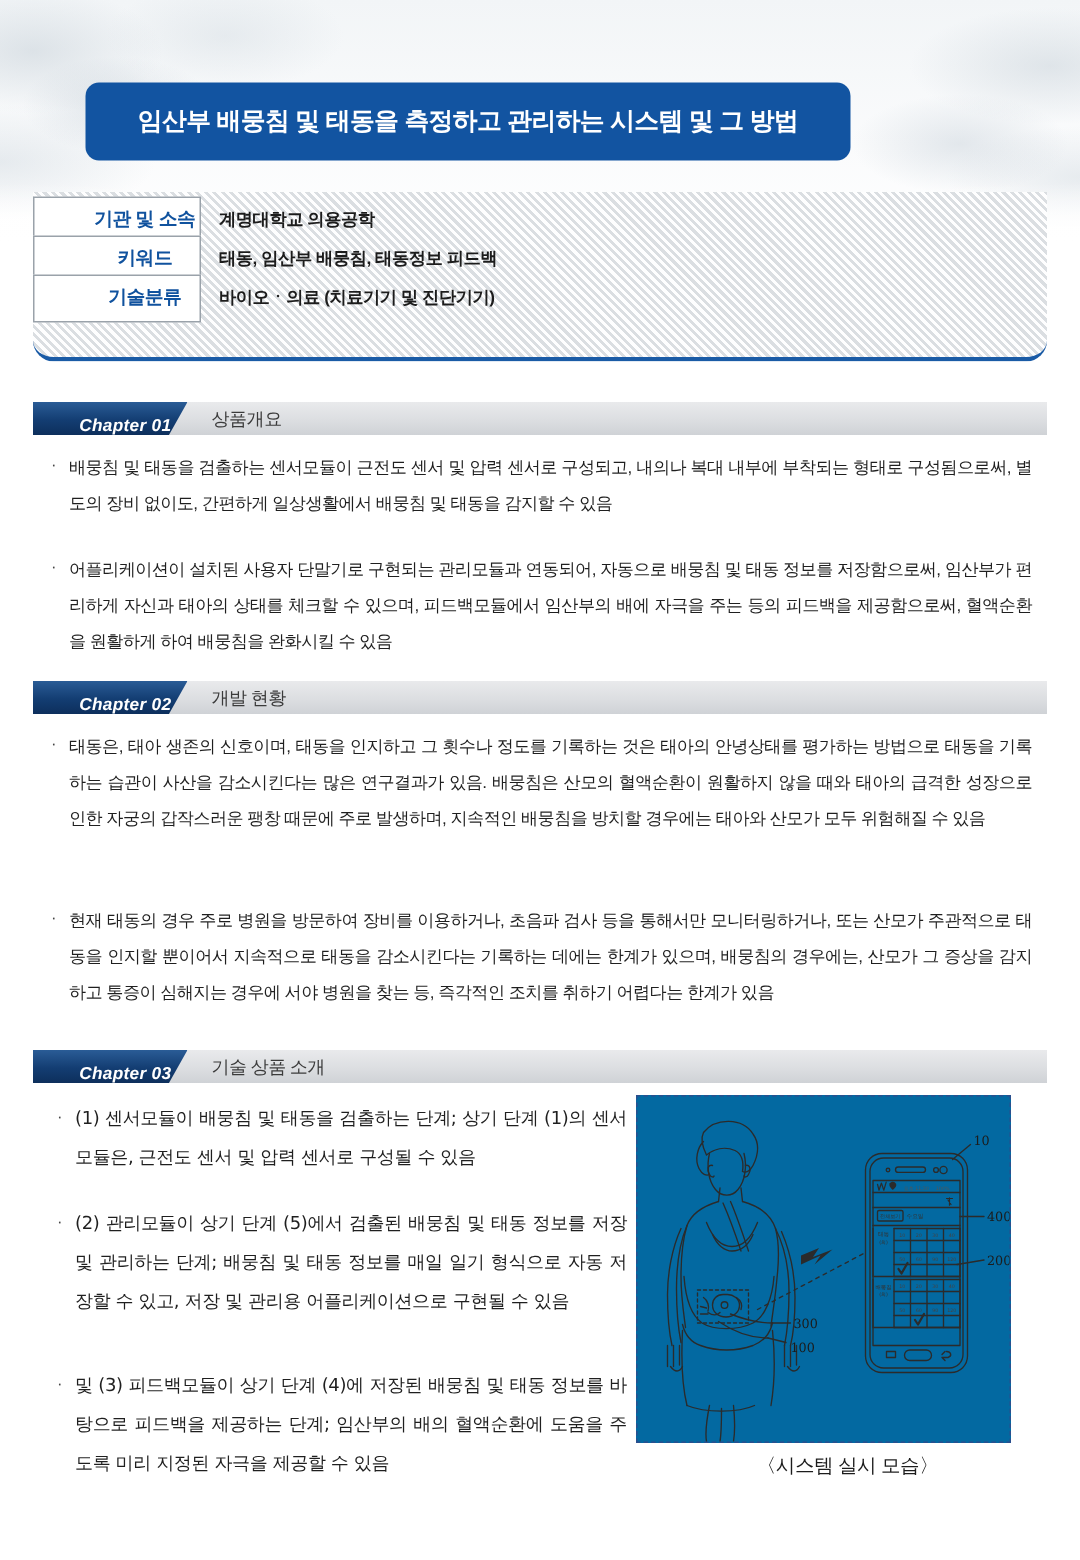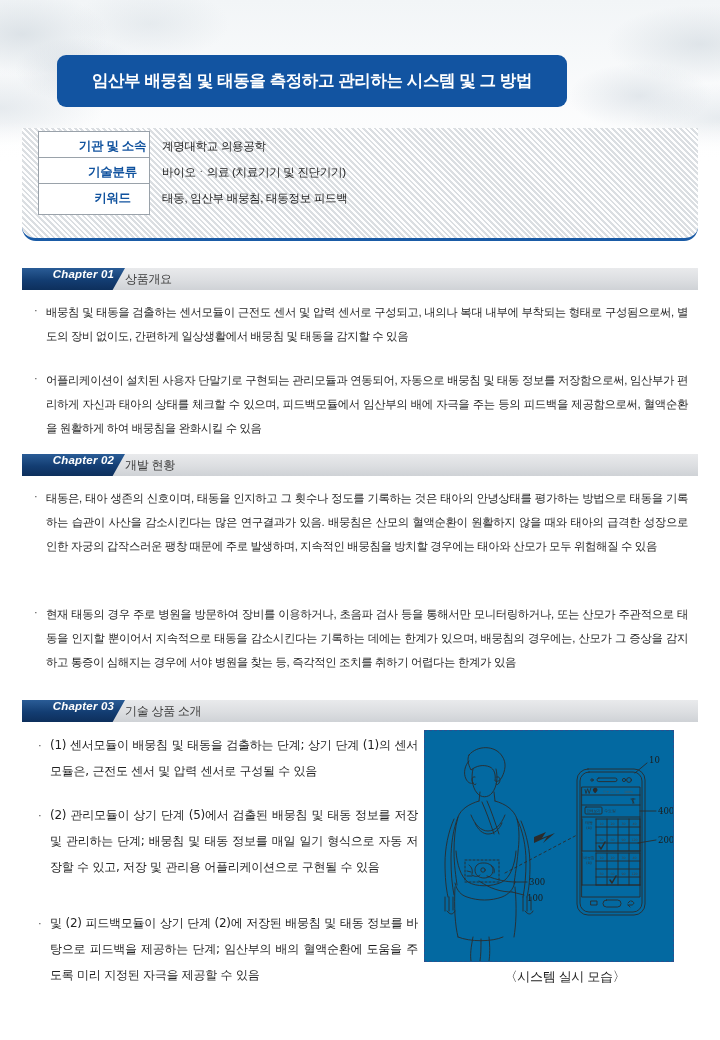--- a/index.html
+++ b/index.html
@@ -72,74 +72,76 @@
     padding: 6px 0 0 0;
   }
   .info-row {
     display: flex;
     align-items: center;
     height: 25px;
     margin-bottom: 1px;
   }
   .info-label {
     width: 112px;
-    margin-left: 16px;
+    margin-left: 0;
     height: 32px;
     background: #ffffff;
     border: 1px solid #9aa2aa;
     color: #10529e;
     font-size: 12.5px;
     font-weight: bold;
     letter-spacing: -0.3px;
     display: flex;
     align-items: center;
     justify-content: center;
     padding-left: 37px;
   }
   .info-value {
     margin-left: 12px;
     font-size: 11.5px;
-    font-weight: normal;
+    font-weight: bold;
     color: #1c1c1c;
     letter-spacing: -0.3px;
   }
 
   
   .chapter {
     position: absolute;
     left: 22px;
     width: 676px;
     height: 22px;
     background: linear-gradient(180deg, #e9eaec 0%, #dcdee1 55%, #cfd2d6 100%);
     display: flex;
     align-items: center;
   }
   .chapter .tag {
     position: relative;
     width: 103px;
     height: 22px;
     background: linear-gradient(180deg, #2a5c96 0%, #133d72 55%, #0d2f5c 100%);
     display: flex;
-    align-items: flex-start;
+    align-items: flex-end;
     justify-content: center;
     clip-path: polygon(0 0, 100% 0, 88% 100%, 0 100%);
     padding-left: 28px;
   }
   .chapter .tag span {
     color: #ffffff;
     font-size: 11.5px;
     font-style: italic;
     font-weight: bold;
     letter-spacing: 0.2px;
     transform: translateX(-4px);
   }
   .chapter .ch-name {
+    margin-left: 16px;
     font-size: 12px;
     color: #3b3b3b;
     letter-spacing: -0.3px;
+    font-family: Liberation Serif, serif;
   }
 
   
   .bullet {
     position: absolute;
     display: flex;
   }
   .bullet .dot {
     width: 14px;
     flex: 0 0 14px;
@@ -195,26 +197,26 @@
   <div class="title-banner">
     <div class="t">임산부 배뭉침 및 태동을 측정하고 관리하는 시스템 및 그 방법</div>
   </div>
 
   <div class="info-panel">
     <div class="info-row">
       <div class="info-label">기관 및 소속</div>
       <div class="info-value">계명대학교 의용공학</div>
     </div>
     <div class="info-row">
+      <div class="info-label">키워드</div>
+      <div class="info-value">태동, 임산부 배뭉침, 태동정보 피드백</div>
+    </div>
+    <div class="info-row">
       <div class="info-label">기술분류</div>
       <div class="info-value">바이오ㆍ의료 (치료기기 및 진단기기)</div>
-    </div>
-    <div class="info-row">
-      <div class="info-label">키워드</div>
-      <div class="info-value">태동, 임산부 배뭉침, 태동정보 피드백</div>
     </div>
   </div>
 
   <div class="chapter" style="top:268px;">
     <div class="tag">
       <span>Chapter 01</span>
     </div>
     <div class="ch-name">상품개요</div>
   </div>
 
@@ -257,21 +259,21 @@
     <div class="txt">(1) 센서모듈이 배뭉침 및 태동을 검출하는 단계; 상기 단계 (1)의 센서모듈은, 근전도 센서 및 압력 센서로 구성될 수 있음</div>
   </div>
 
   <div class="bullet c3" style="left:36px; top:802px; width:382px;">
     <div class="dot">·</div>
     <div class="txt">(2) 관리모듈이 상기 단계 (5)에서 검출된 배뭉침 및 태동 정보를 저장 및 관리하는 단계; 배뭉침 및 태동 정보를 매일 일기 형식으로 자동 저장할 수 있고, 저장 및 관리용 어플리케이션으로 구현될 수 있음</div>
   </div>
 
   <div class="bullet c3" style="left:36px; top:910px; width:382px;">
     <div class="dot">·</div>
-    <div class="txt">및 (2) 피드백모듈이 상기 단계 (2)에 저장된 배뭉침 및 태동 정보를 바탕으로 피드백을 제공하는 단계; 임산부의 배의 혈액순환에 도움을 주도록 미리 지정된 자극을 제공할 수 있음</div>
+    <div class="txt">및 (3) 피드백모듈이 상기 단계 (4)에 저장된 배뭉침 및 태동 정보를 바탕으로 피드백을 제공하는 단계; 임산부의 배의 혈액순환에 도움을 주도록 미리 지정된 자극을 제공할 수 있음</div>
   </div>
 
   <div class="figure-box">
     <svg class="fig-svg" width="248" height="230" viewBox="0 0 248 230">
       <g fill="none" stroke="#2b2b2b" stroke-width="0.9" stroke-linejoin="round" stroke-linecap="round">
 
         <path d="M44 24 c8,-10 26,-10 33,1 c5,7 3,15 0,21 c-2,4 -5,5 -7,4 c1,-7 -1,-12 -5,-14 c-7,-3 -14,-1 -19,3 c-3,-6 -4,-11 -2,-15 z"></path>
         <path d="M44 30 c-4,4 -6,12 -3,18 c2,4 5,5 7,4"></path>
 
         <path d="M48 38 c-2,8 -1,18 4,24 c4,5 11,5 15,0 c5,-6 6,-16 4,-24"></path>

